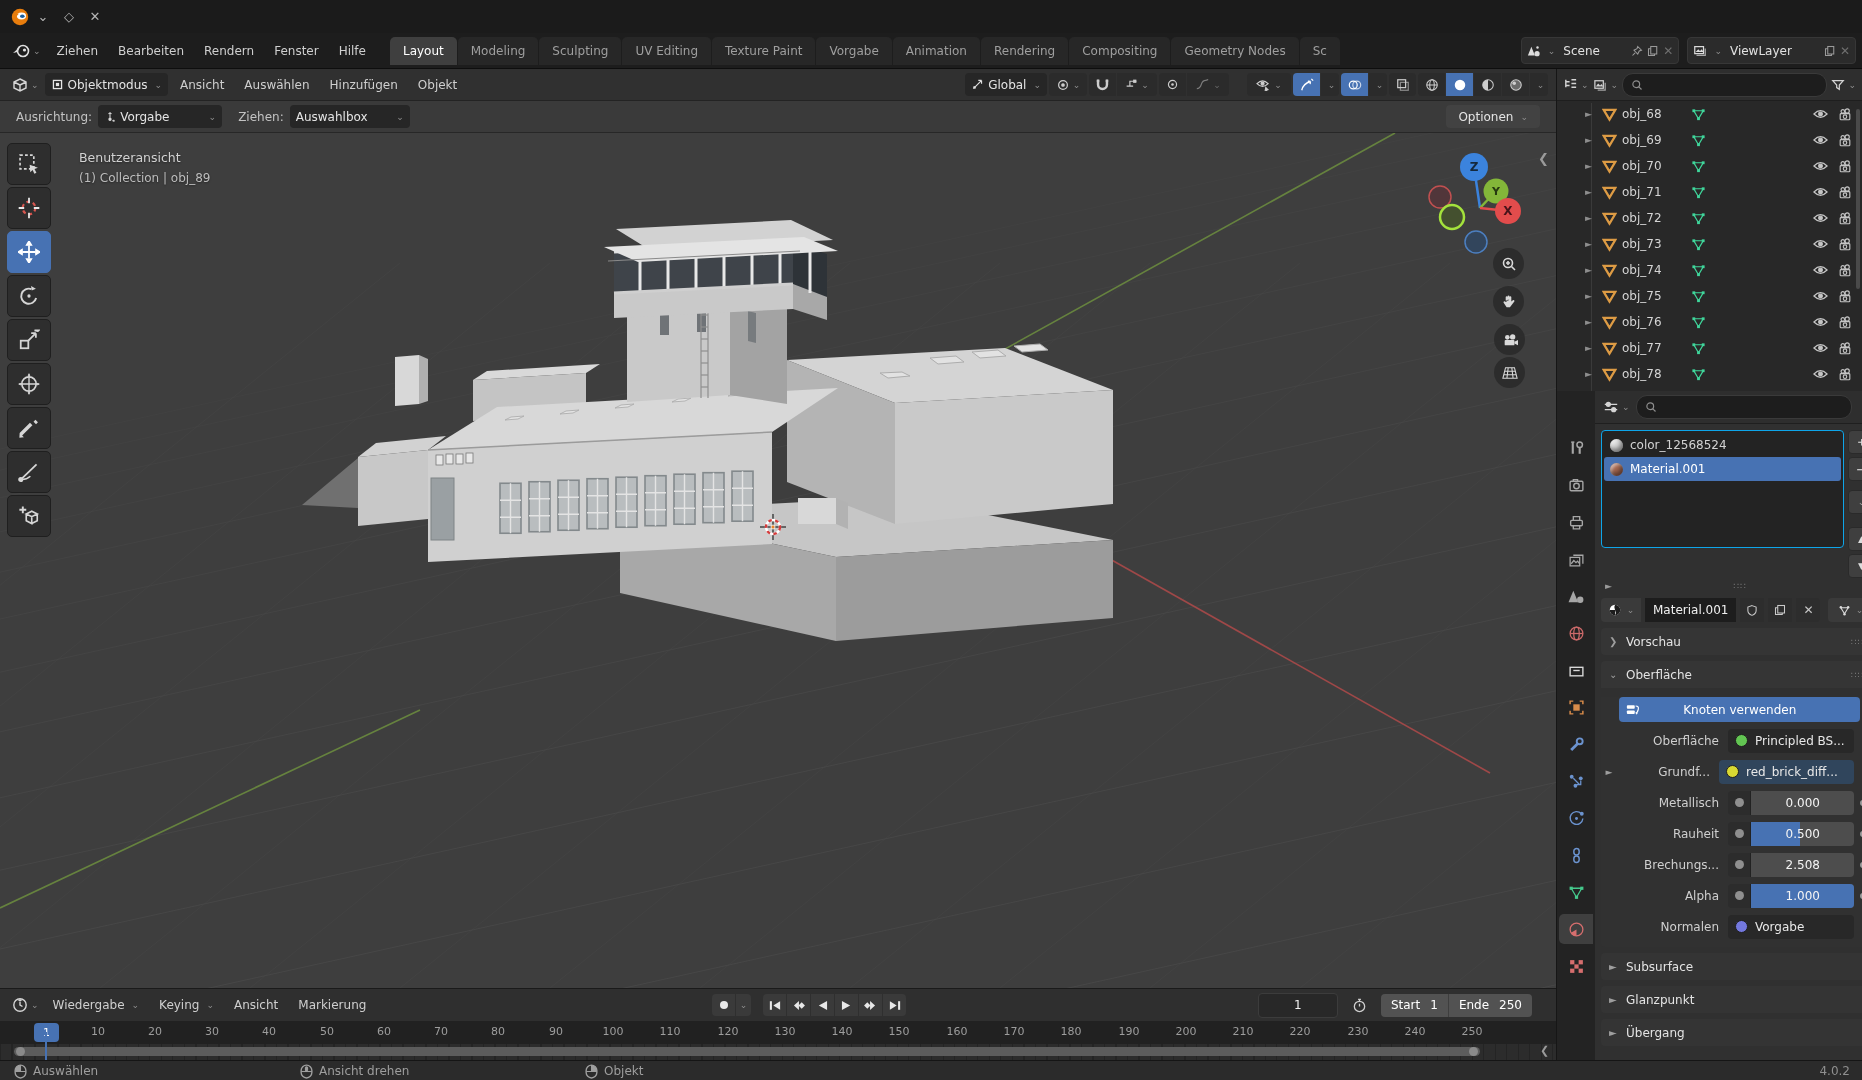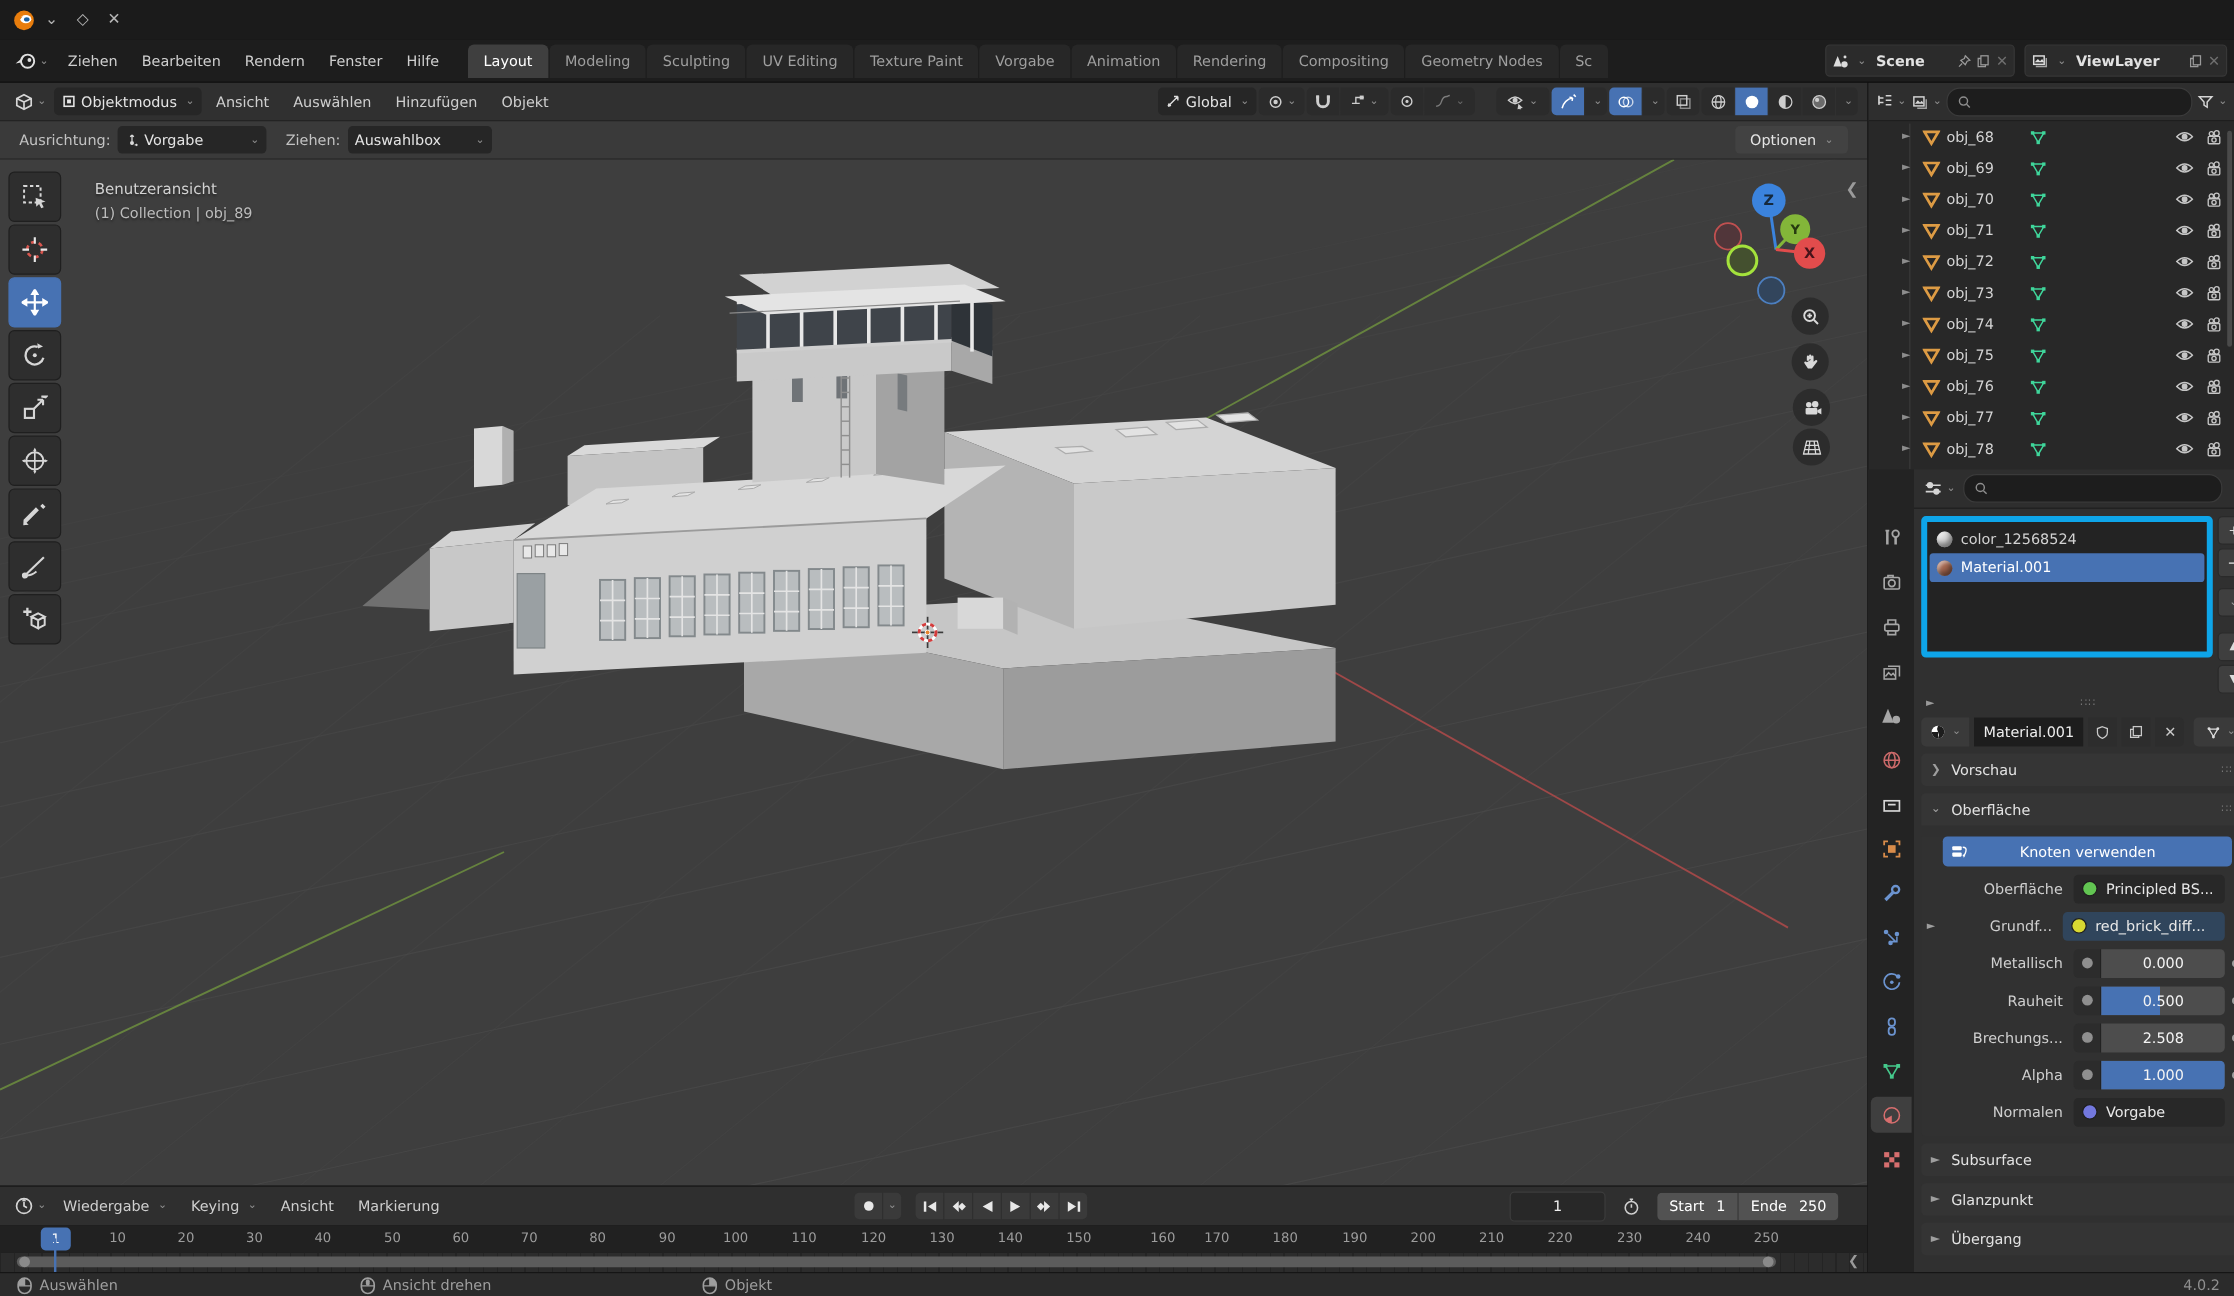--- a/index.html
+++ b/index.html
@@ -17,21 +17,21 @@
   #titlebar .title{flex:1;text-align:center;color:#dfdfdf;font-size:13px;}
   .winbtn{width:26px;text-align:center;color:#b5b5b5;font-size:13px;cursor:default;}
 
   
   #topbar{left:0;top:33px;width:1862px;height:36px;background:#1d1d1d;border-bottom:1px solid #0e0e0e;display:flex;align-items:center;box-sizing:border-box;padding:0 6px;}
   .menu-item{padding:0 10px;color:#cfcfcf;line-height:36px;}
   .ws-tabs{display:flex;height:28px;margin-left:14px;gap:1px;align-items:stretch;}
   .ws-tab{padding:0 13px;display:flex;align-items:center;background:#272727;color:#9f9f9f;border-radius:5px 5px 0 0;white-space:nowrap;}
   .ws-tab.active{background:#3f3f3f;color:#ffffff;}
   .id-widget{height:25px;background:#2b2b2b;border:1px solid #373737;border-radius:4px;display:flex;align-items:center;padding:0 5px;gap:4px;margin-left:8px;color:#e2e2e2;}
-  .id-widget .lbl{padding:0 4px;min-width:60px;font-weight:bold;}
+  .id-widget .lbl{padding:0 4px;min-width:60px;}
   .mini{color:#9a9a9a;}
 
   
   .hdr-widget{height:23px;background:#262626;border-radius:4px;display:flex;align-items:center;padding:0 6px;gap:4px;color:#e4e4e4;}
   .hdr-label{color:#c3c3c3;padding:0 6px;}
   .tog{width:27px;height:23px;background:#2b2b2b;border-radius:4px;display:flex;align-items:center;justify-content:center;color:#cdcdcd;}
   .tog.on{background:#4772b3;color:#fff;}
   .tgroup{display:flex;gap:1px;}
   .tgroup .tog{border-radius:0;}
   .tgroup .tog:first-child{border-radius:4px 0 0 4px;}
@@ -66,21 +66,21 @@
 
   
   #props{left:1557px;top:391px;width:305px;height:669px;background:#303030;overflow:hidden;display:flex;}
   #prop-tabs{width:38px;background:#232323;display:flex;flex-direction:column;align-items:center;padding-top:42px;gap:7px;flex:none;}
   .ptab{width:34px;height:30px;display:flex;align-items:center;justify-content:center;border-radius:5px 0 0 5px;}
   .ptab.active{background:#3f3f3f;}
   #prop-main{flex:1;position:relative;}
   #prop-header{height:32px;background:#2e2e2e;border-bottom:1px solid #1f1f1f;display:flex;align-items:center;gap:6px;padding:0 8px;}
   #prop-body{padding:6px 6px 0 6px;}
   .slot-area{display:flex;gap:4px;}
-  .slot-list{flex:1;background:#232323;border:5px solid #0ea5e9;border-radius:4px;height:118px;padding:2px;box-sizing:border-box;}
+  .slot-list{flex:1;background:#232323;border:1px solid #0ea5e9;border-radius:4px;height:118px;padding:2px;box-sizing:border-box;}
   .slot-row{height:24px;display:flex;align-items:center;gap:7px;padding:0 6px;border-radius:3px;color:#d2d2d2;}
   .slot-row.selected{background:#4772b3;color:#fff;}
   .slot-col{display:flex;flex-direction:column;gap:3px;width:24px;flex:none;}
   .sq-btn{width:24px;height:22px;background:#3f3f3f;border:1px solid #2a2a2a;border-radius:4px;color:#dcdcdc;display:flex;align-items:center;justify-content:center;font-size:13px;}
   .under-list{height:16px;display:flex;align-items:center;color:#9a9a9a;padding:0 4px;}
   .grip{letter-spacing:1px;color:#777;font-size:9px;}
   .datablock{margin-top:4px;display:flex;gap:4px;align-items:center;}
   .db-icon{width:40px;height:24px;background:#3a3a3a;border-radius:4px 0 0 4px;display:flex;align-items:center;justify-content:center;gap:2px;color:#e0e0e0;}
   .db-name{flex:1;height:24px;background:#1d1d1d;display:flex;align-items:center;padding:0 8px;color:#efefef;}
   .db-btn{width:24px;height:24px;background:#2d2d2d;display:flex;align-items:center;justify-content:center;color:#c9c9c9;}
@@ -1557,21 +1557,21 @@
         <span class="tick-lbl" style="left: 384px;">60</span>
         <span class="tick-lbl" style="left: 441px;">70</span>
         <span class="tick-lbl" style="left: 498px;">80</span>
         <span class="tick-lbl" style="left: 556px;">90</span>
         <span class="tick-lbl" style="left: 613px;">100</span>
         <span class="tick-lbl" style="left: 670px;">110</span>
         <span class="tick-lbl" style="left: 728px;">120</span>
         <span class="tick-lbl" style="left: 785px;">130</span>
         <span class="tick-lbl" style="left: 842px;">140</span>
         <span class="tick-lbl" style="left: 899px;">150</span>
-        <span class="tick-lbl" style="left: 957px; margin-left: 12px;">160</span>
+        <span class="tick-lbl" style="left: 957px;">160</span>
         <span class="tick-lbl" style="left: 1014px;">170</span>
         <span class="tick-lbl" style="left: 1071px;">180</span>
         <span class="tick-lbl" style="left: 1129px;">190</span>
         <span class="tick-lbl" style="left: 1186px;">200</span>
         <span class="tick-lbl" style="left: 1243px;">210</span>
         <span class="tick-lbl" style="left: 1300px;">220</span>
         <span class="tick-lbl" style="left: 1358px;">230</span>
         <span class="tick-lbl" style="left: 1415px;">240</span>
         <span class="tick-lbl" style="left: 1472px;">250</span>
       </div>

